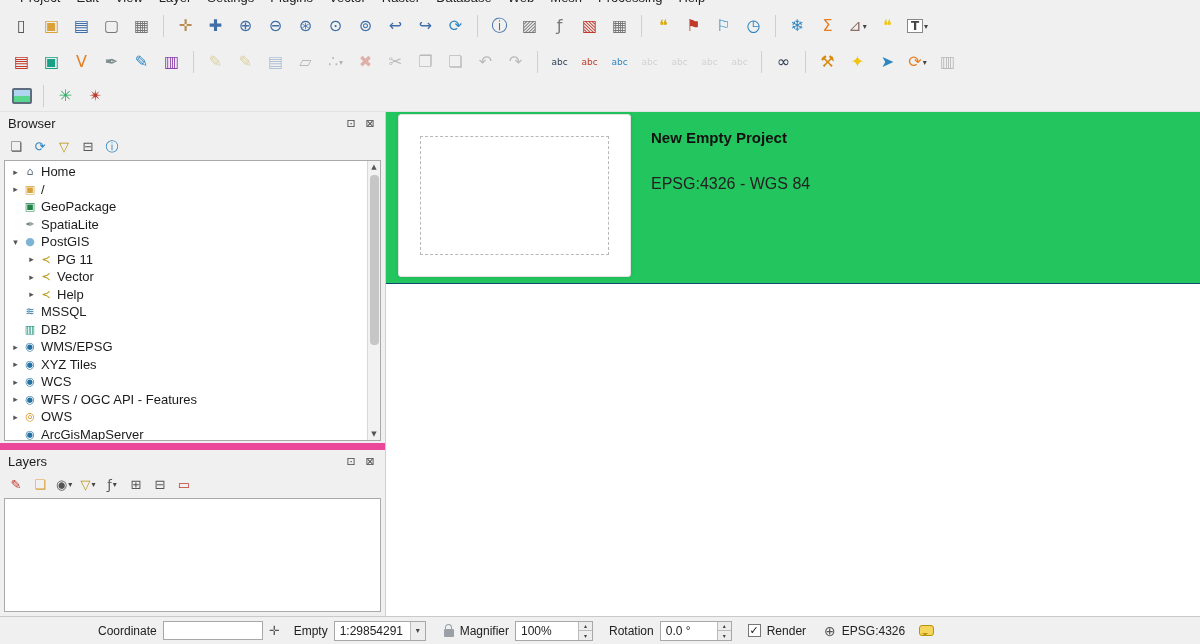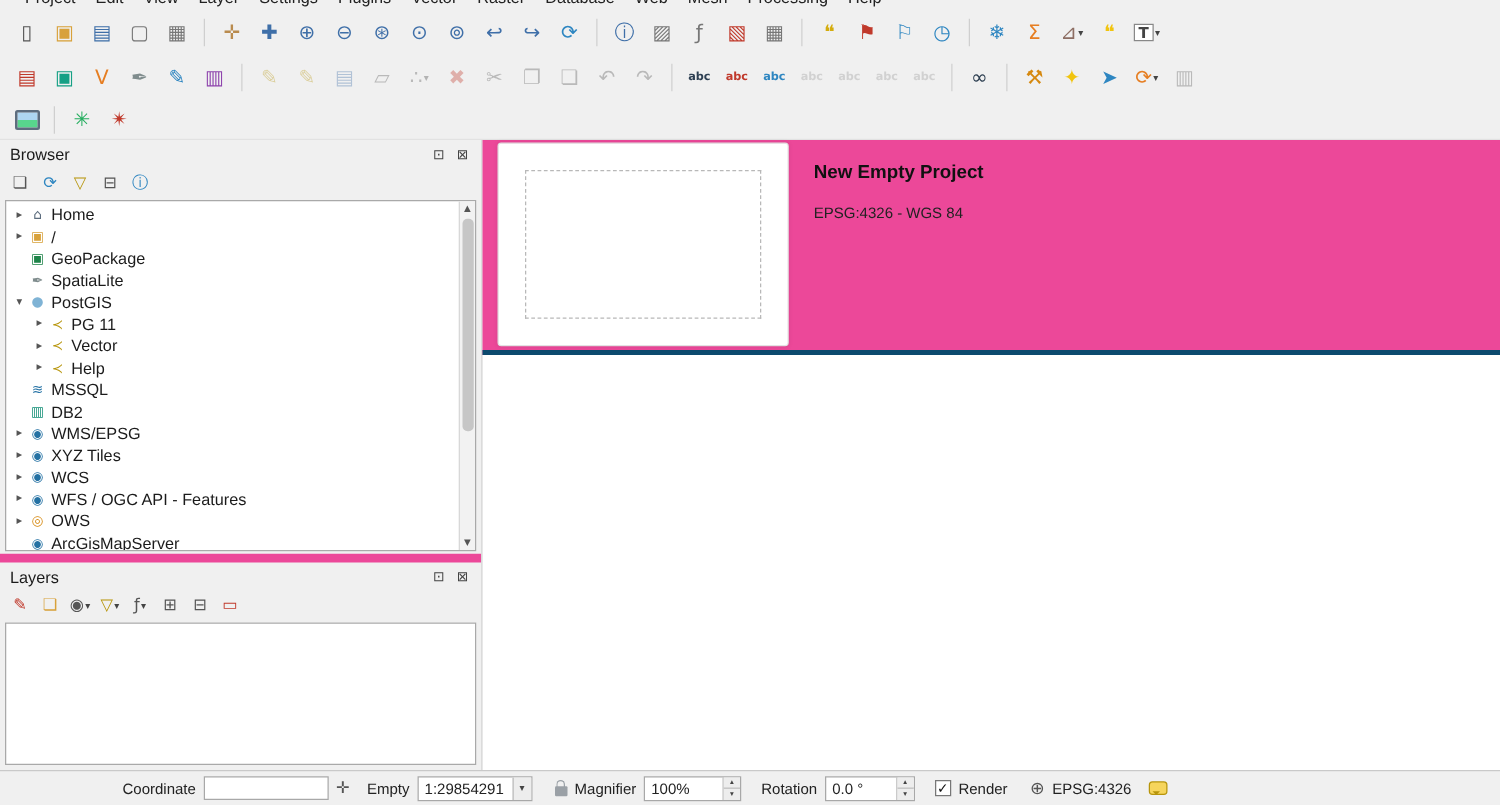--- a/index.html
+++ b/index.html
@@ -11,21 +11,21 @@
   #menu-items { display:flex; margin-top:-10px; padding-left:12px; }
   .menu-item { font-size:13px; line-height:16px; padding:0 8px; color:#222; white-space:nowrap; }
 
   
   .toolbar { position:absolute; left:0; right:0; display:flex; align-items:center; padding-left:8px; gap:3px; background:#f0f0f0; }
   #toolbar1 { top:8px;  height:36px; }
   #toolbar2 { top:44px; height:36px; }
   #toolbar3 { top:80px; height:32px; border-bottom:1px solid #e2e2e2; }
   .tbtn { width:27px; height:27px; display:inline-flex; align-items:center; justify-content:center; border-radius:3px; flex:none; }
   .glyph { font-family:"DejaVu Sans", sans-serif; font-size:16px; line-height:1; }
-  .txt .glyph { font-size:9px; font-weight:bold; }
+  .txt .glyph { font-size:9px; font-weight:normal; }
   .boxed .glyph { border:1px solid #888; background:#fff; padding:0 3px; font-size:12px; font-weight:bold; }
   .disabled { opacity:.35; }
   .dd { font-size:8px; color:#444; margin-left:1px; font-family:"DejaVu Sans", sans-serif; }
   .tsep { width:1px; height:22px; background:#cfcfcf; margin:0 5px; flex:none; }
   .thumb-ico { width:20px; height:16px; border:2px solid #5d6d7e; border-radius:2px;
                background:linear-gradient(#aed6f1 0 50%, #58d68d 50% 100%); display:inline-block; }
 
   
   .panel { position:absolute; left:0; width:385px; background:#f0f0f0; }
   #browser-panel { top:112px; height:331px; }
@@ -50,27 +50,27 @@
              display:flex; flex-direction:column; align-items:center; }
   .sarrow { height:12px; font-size:7px; color:#555; display:flex; align-items:center; font-family:"DejaVu Sans", sans-serif; }
   .sthumb { width:9px; height:170px; background:#c6c6c6; border-radius:4px; margin-top:2px; flex:none; }
   .sdown { margin-top:auto; }
 
   .layers-frame { position:absolute; left:4px; right:4px; top:48px; bottom:4px; border:1px solid #a9a9a9; background:#fff; }
 
   
   #main { position:absolute; left:385px; top:112px; right:0; bottom:28px; background:#fff; border-left:1px solid #d0d0d0; }
   .mhead { padding:11px 0 9px 15px; font-size:20px; font-weight:bold; color:#161616; border-bottom:1px solid #d8d8d8; }
-  .tband { height:172px; background:#ec4899; border-bottom:4px solid #0c4a6e; display:flex; align-items:flex-start; padding:2px 0 0 12px; }
+  .tband { height:172px; background:#22c55e; border-bottom:1px solid #0c4a6e; display:flex; align-items:flex-start; padding:2px 0 0 12px; }
   .tcard { width:233px; height:163px; background:#fff; border:1px solid #e2e2e2; border-radius:3px;
            box-shadow:0 0 4px rgba(0,0,0,.08); display:flex; align-items:center; justify-content:center; flex:none; }
   .tdash { width:189px; height:119px; border:1px dashed #b8b8b8; }
   .tinfo { margin:15px 0 0 20px; }
   .ttitle { font-size:15px; font-weight:bold; color:#111; }
-  .tsub { font-size:12px; color:#222; margin-top:17px; }
+  .tsub { font-size:16px; color:#222; margin-top:29px; }
 
   
   #statusbar { position:absolute; left:0; right:0; bottom:0; height:28px; background:#f0f0f0; border-top:1px solid #c9c9c9;
                display:flex; align-items:center; padding:0 6px; gap:6px; font-size:12px; color:#222; }
   .locator { position:relative; width:250px; flex:none; }
   .locator input { width:100%; height:19px; border:1px solid #b4b4b4; border-radius:10px; background:#fff;
                    font:12px "Liberation Sans", sans-serif; padding:0 8px 0 26px; color:#333; outline:none; }
   .locator input::placeholder { color:#8c8c8c; }
   .mag { position:absolute; left:9px; top:5px; width:8px; height:8px; border:1.5px solid #8a8a8a; border-radius:50%; }
   .mag::after { content:""; position:absolute; left:6px; top:6px; width:5px; height:1.5px; background:#8a8a8a; transform:rotate(45deg); }

